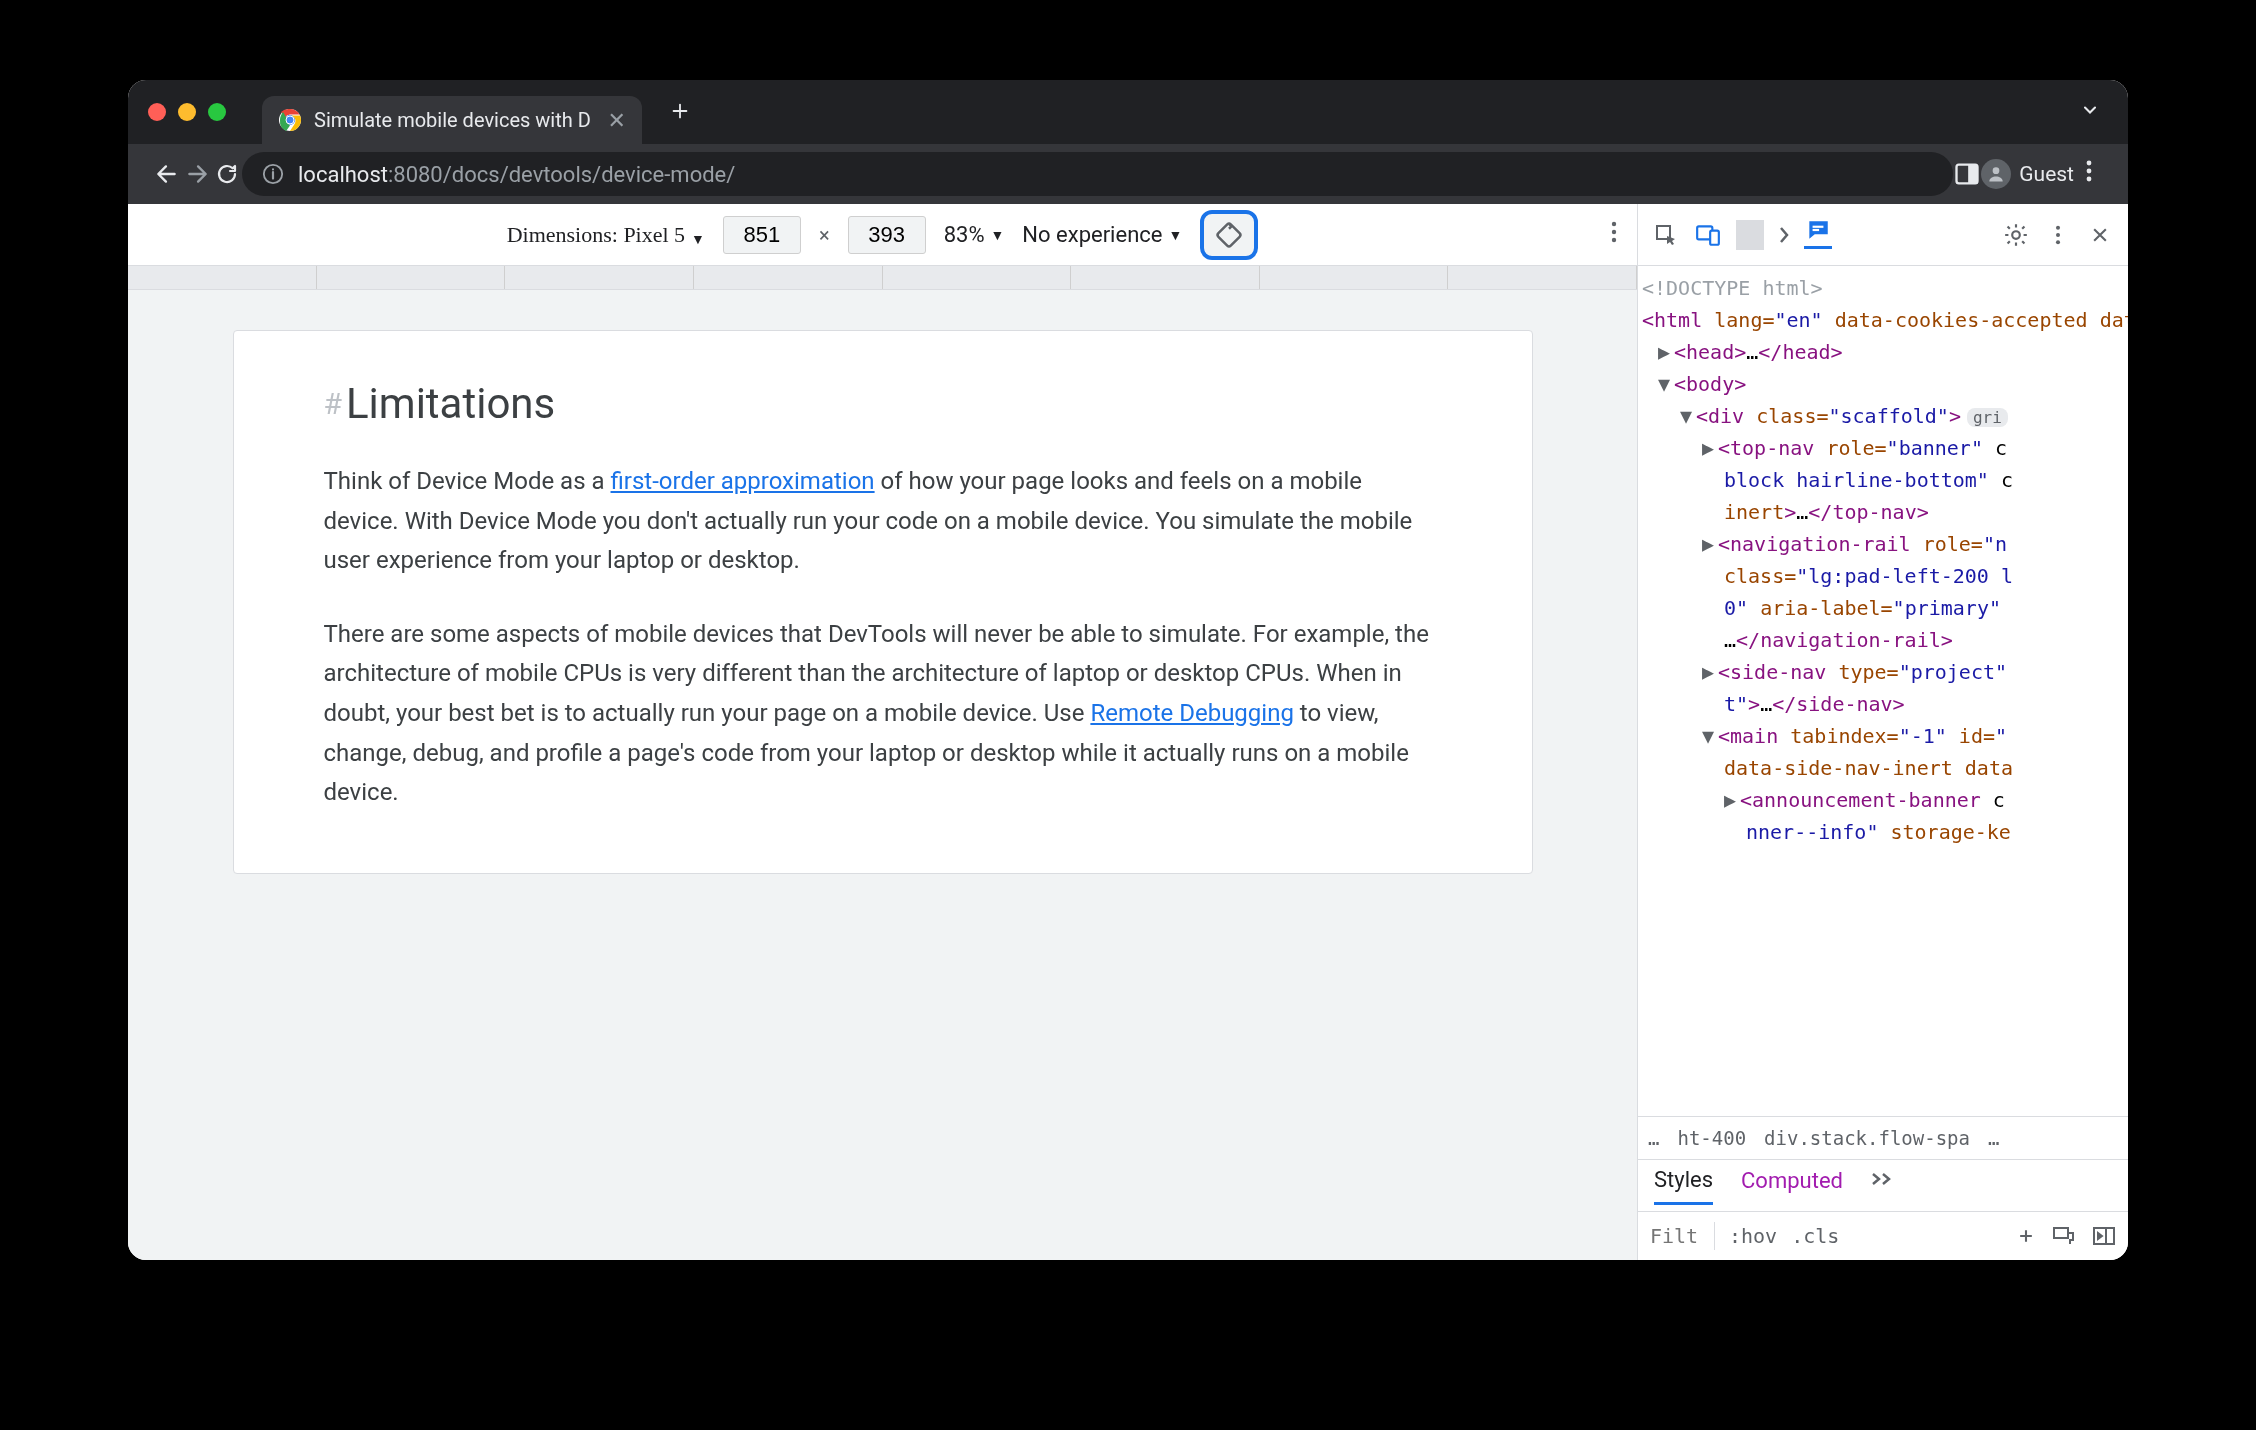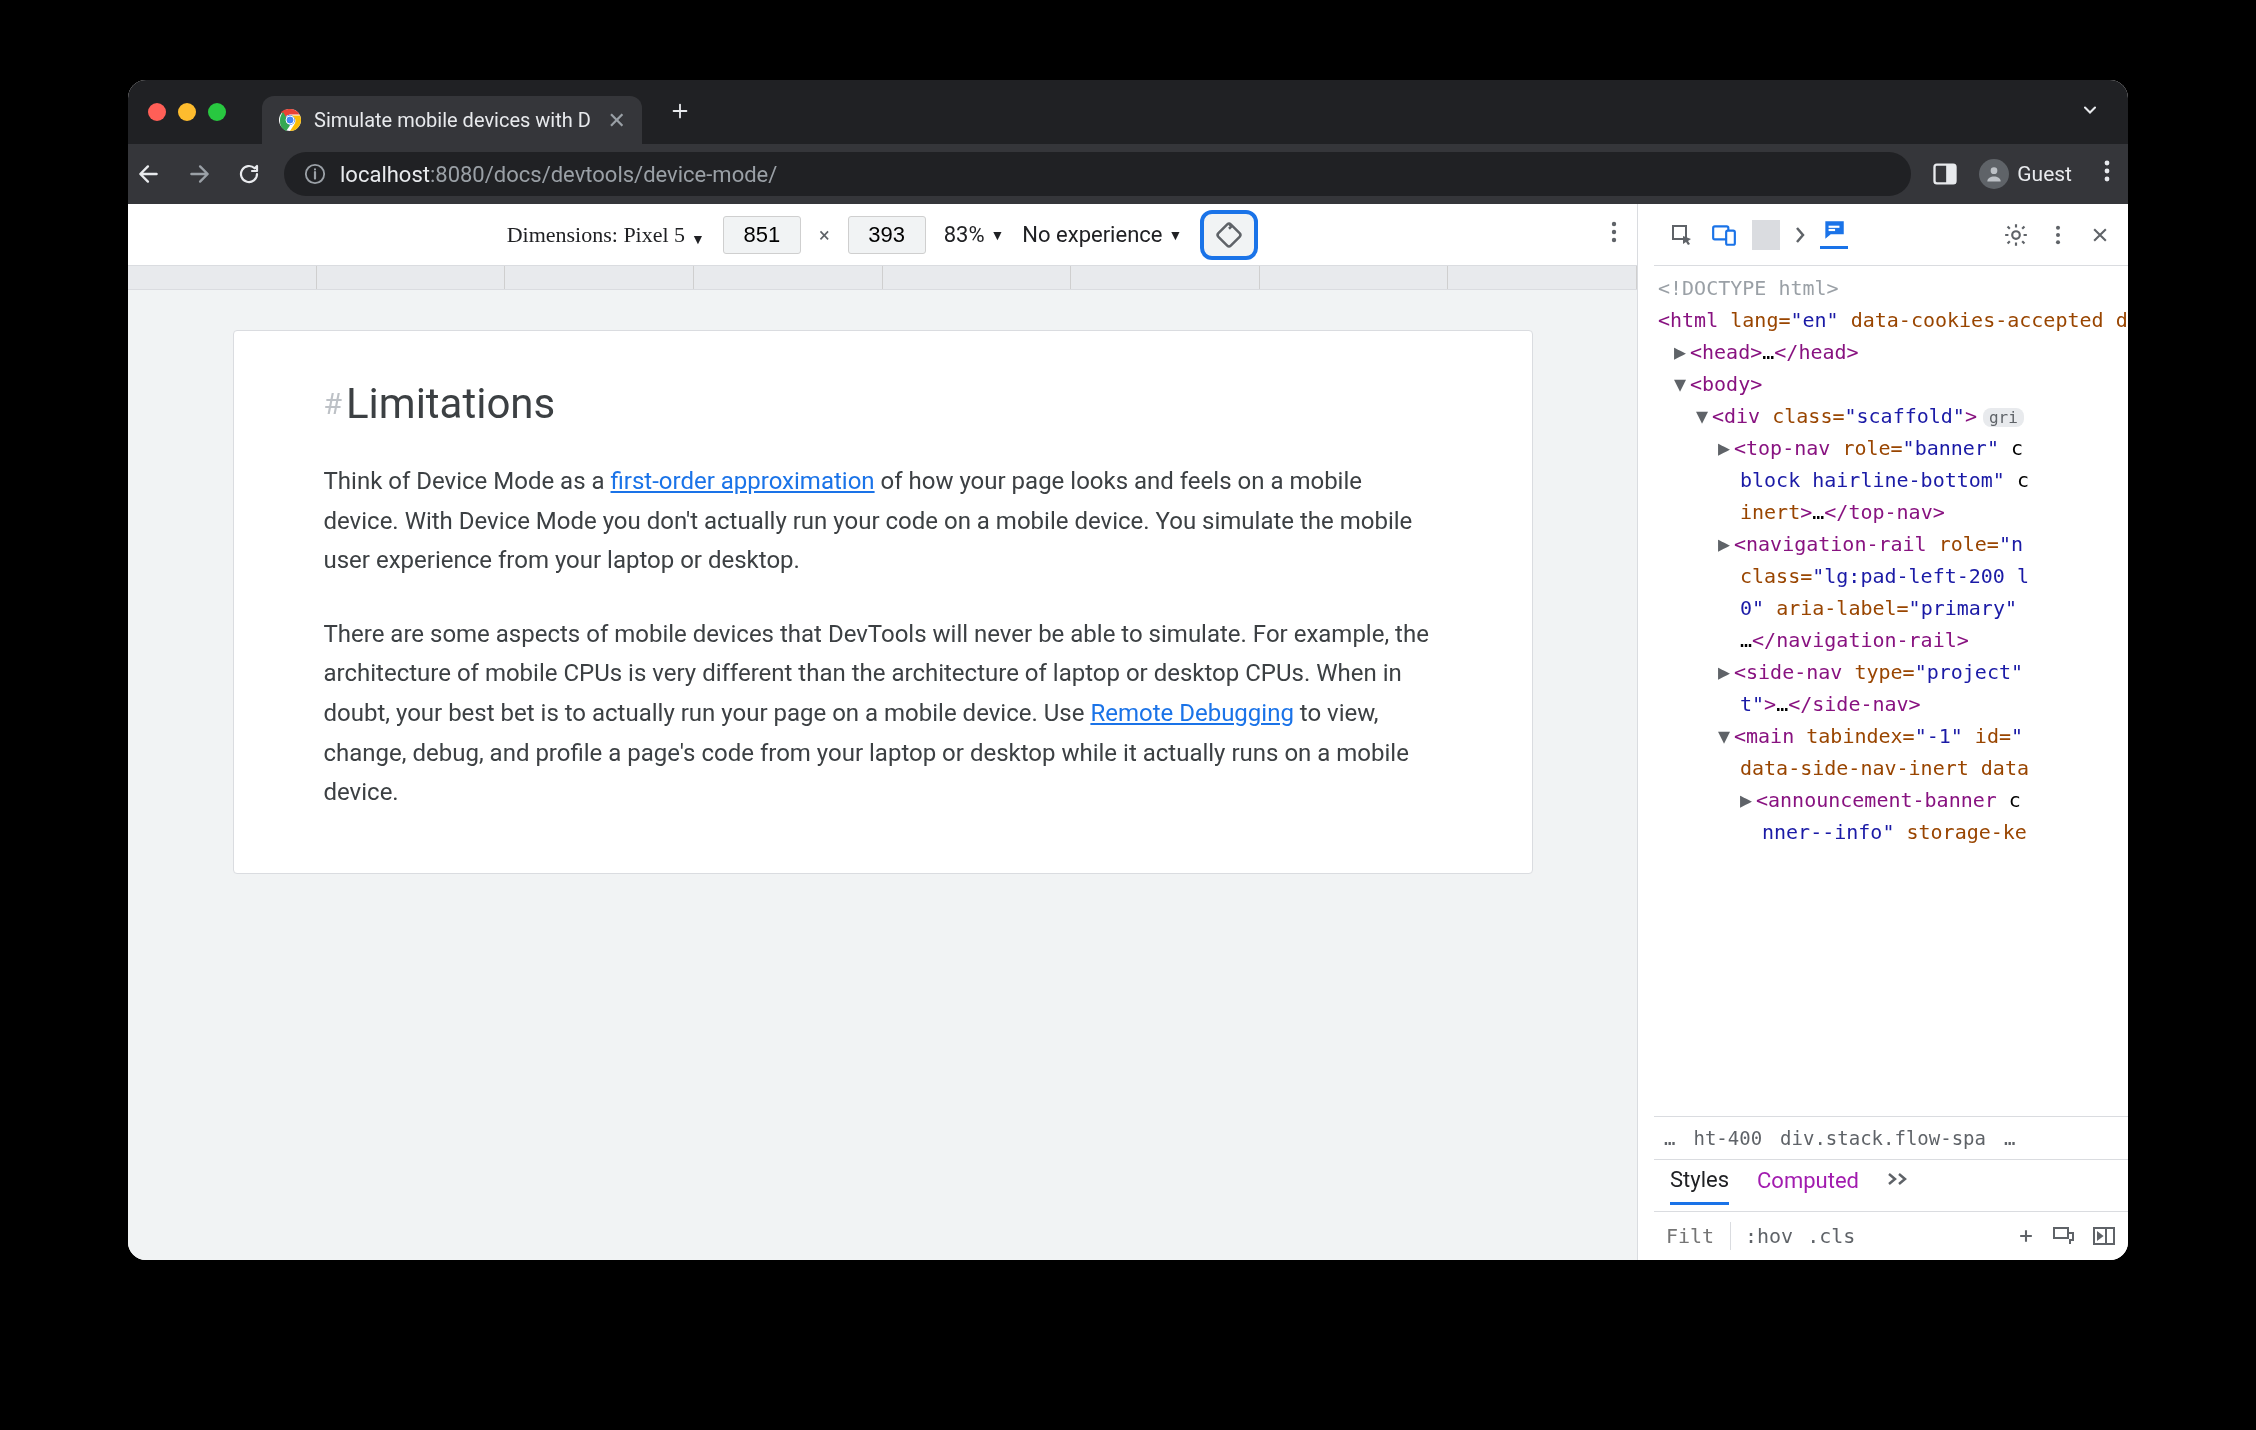--- a/index.html
+++ b/index.html
@@ -48,21 +48,21 @@
   }
   .tab .favicon { width:24px; height:24px; }
   .tab .close-x { margin-left:auto; color:#9aa0a6; font-size:22px; cursor:pointer;}
   .newtab { color:#e8eaed; font-size:28px; margin-left:8px; cursor:pointer; width:36px; text-align:center;}
   .tabstrip-right { margin-left:auto; color:#e8eaed; font-size:22px; cursor:pointer; padding:0 12px;}
   
   .urlbar {
     background:#35363a;
     height:60px;
     display:flex; align-items:center;
-    padding:0 6px; gap:20px;
+    padding:0 24px; 
     color:#e8eaed;
   }
   .nav-icon { width:30px; height:30px; display:flex; align-items:center; justify-content:center; color:#9aa0a6; cursor:pointer;}
   .nav-icon.enabled{ color:#e8eaed;}
   .omnibox {
     flex:1; background:#202124; border-radius:30px; height:44px;
     display:flex; align-items:center; padding:0 20px; gap:14px;
     color:#9aa0a6; font-size:22px;
   }
   .omnibox .host{color:#e8eaed;}
@@ -97,21 +97,21 @@
   .page-area{flex:1; display:flex; align-items:flex-start; justify-content:center; padding:40px 30px; overflow:auto;}
   .page-card{
     width:1300px; background:#fff; border:1px solid #dadce0; border-radius:4px;
     padding:48px 90px 60px 90px;
   }
   .page-card h1{font-size:42px;font-weight:400;color:#3c4043;display:flex;align-items:center;gap:4px;}
   .hash{color:#bdc1c6;font-size:30px;}
   .page-card p{font-size:24px;color:#3c4043;line-height:1.65;margin-top:34px;}
   .page-card a{color:#1a73e8;text-decoration:underline;}
   
-  .devtools{ width:490px; background:#fff; display:flex; flex-direction:column; font-size:20px;padding-left:16px;}
+  .devtools{ width:490px; background:#fff; display:flex; flex-direction:column; font-size:20px;}
   .dt-header{
     height:62px;border-bottom:1px solid #dadce0;display:flex;align-items:center;gap:14px;padding:0 14px;
   }
   .dt-header .spacer{flex:1;}
   .dt-ico{width:28px;height:28px;display:flex;align-items:center;justify-content:center;color:#5f6368;cursor:pointer;}
   .dt-ico.active{color:#1a73e8;}
   .dt-ico.blue-box-active{color:#1a73e8; border-bottom:3px solid #1a73e8; padding-bottom:6px;}
   .dt-header .divider{width:1px;height:30px;background:#dadce0;}
   .dom-tree{
     flex:1; overflow:auto; font-family:Menlo,Consolas,monospace; font-size:20px; line-height:1.6;

